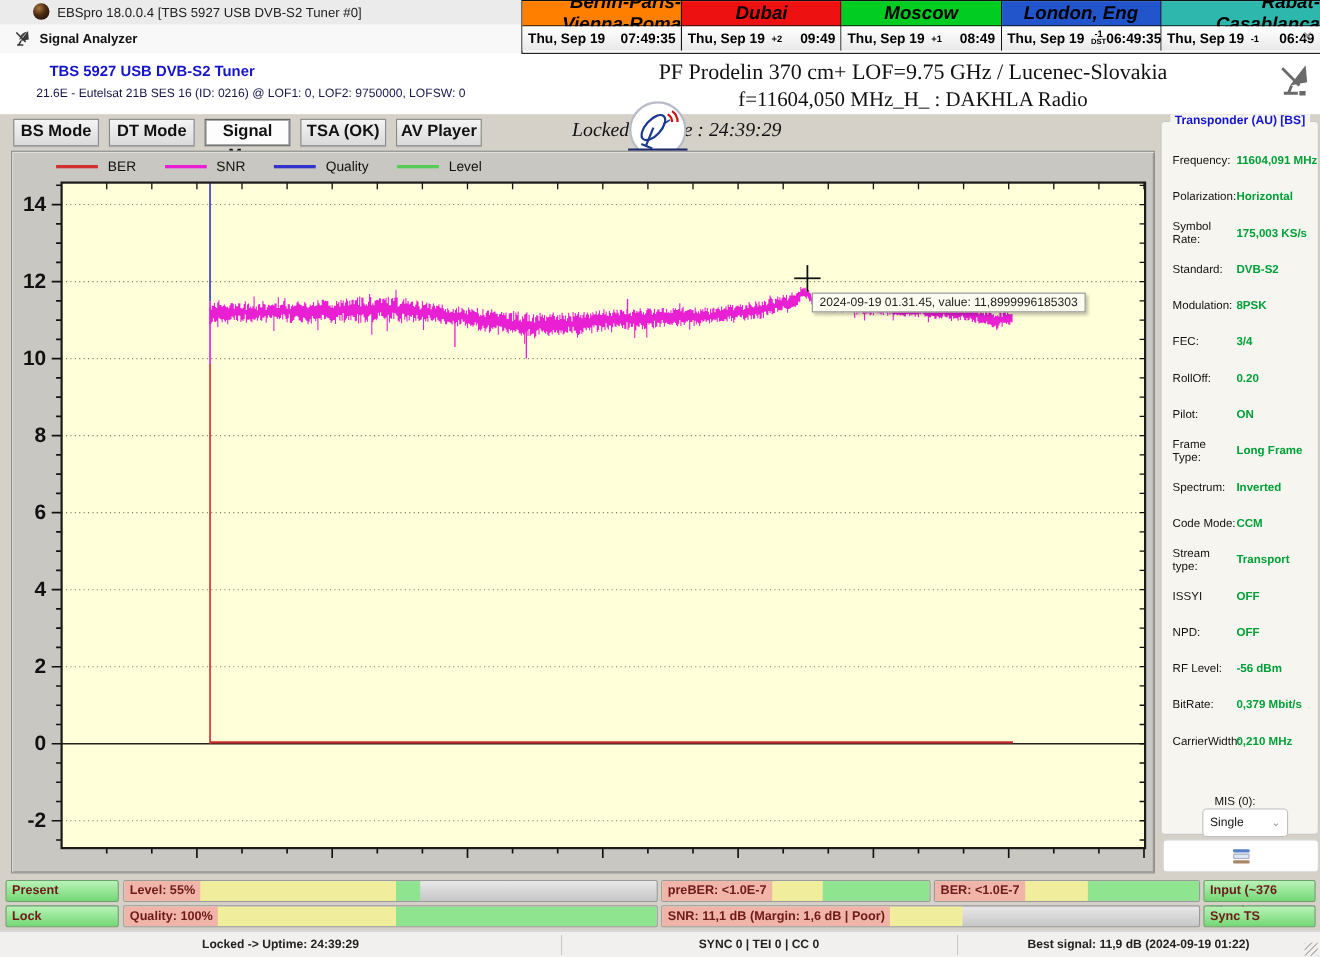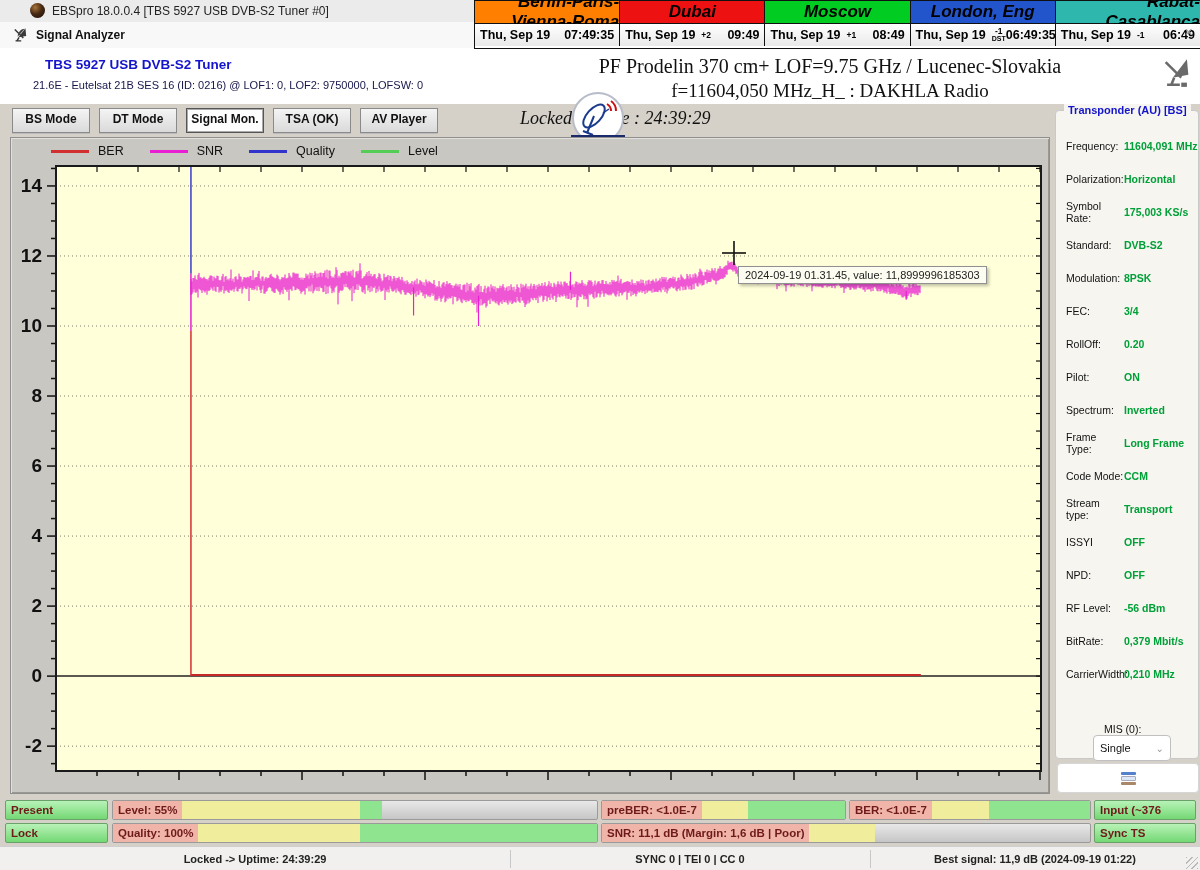--- a/index.html
+++ b/index.html
@@ -31,21 +31,21 @@
   .tuner-title{left:45px;top:57px;font-size:13.5px;font-weight:bold;color:#1414cc;}
   .tuner-sub{left:33px;top:79px;font-size:11px;color:#16164a;}
   .site1{left:460px;top:55px;width:740px;text-align:center;font-family:"Liberation Serif",serif;
          font-size:20px;color:#111;}
   .site2{left:460px;top:80px;width:740px;text-align:center;font-family:"Liberation Serif",serif;
          font-size:19px;color:#111;}
   .uptime{left:520px;top:108px;width:560px;text-align:left;font-family:"Liberation Serif",serif;
           font-size:18px;color:#111;font-style:italic;}
   
   .tabs{left:12px;top:108px;display:flex;gap:9px;}
-  .tab{width:76px;height:23px;font-size:12px;font-weight:bold;color:#111;text-align:center;line-height:21px;
+  .tab{width:76px;height:23px;font-size:15px;font-weight:bold;color:#111;text-align:center;line-height:21px;
        background:linear-gradient(#f4f4f4,#dadada);border:1px solid #8a8a8a;box-shadow:0 1px 0 #bbb;}
   .tab.active{background:#fdfdfd;border:1px solid #555;box-shadow:inset 0 0 0 1px #aaa;}
   
   .chartbox{left:10px;top:137px;width:1038px;height:655px;background:#c9c7c2;border:1px solid #8f8f8f;
             box-shadow:inset 1px 1px 0 #e2e0db, inset -1px -1px 0 #9a9890;}
   .legend{position:absolute;left:40px;top:4px;display:flex;gap:26px;align-items:center;height:18px;}
   .leg-item{display:flex;align-items:center;gap:9px;font-size:12.5px;color:#111;}
   .leg-swatch{width:38px;height:3px;}
   .tooltip{position:absolute;left:727px;top:128px;background:#fcfcf0;border:1px solid #909090;
            box-shadow:2px 2px 3px rgba(0,0,0,.25);font-size:11px;color:#222;padding:2px 6px;white-space:nowrap;}
@@ -389,26 +389,26 @@
       </div>
       <div class="tp-row">
         <span class="tp-label">RollOff:</span>
         <span class="tp-value">0.20</span>
       </div>
       <div class="tp-row">
         <span class="tp-label">Pilot:</span>
         <span class="tp-value">ON</span>
       </div>
       <div class="tp-row">
+        <span class="tp-label">Frame Type:</span>
+        <span class="tp-value">Long Frame</span>
+      </div>
+      <div class="tp-row">
         <span class="tp-label">Spectrum:</span>
         <span class="tp-value">Inverted</span>
-      </div>
-      <div class="tp-row">
-        <span class="tp-label">Frame Type:</span>
-        <span class="tp-value">Long Frame</span>
       </div>
       <div class="tp-row">
         <span class="tp-label">Code Mode:</span>
         <span class="tp-value">CCM</span>
       </div>
       <div class="tp-row">
         <span class="tp-label">Stream type:</span>
         <span class="tp-value">Transport</span>
       </div>
       <div class="tp-row">

